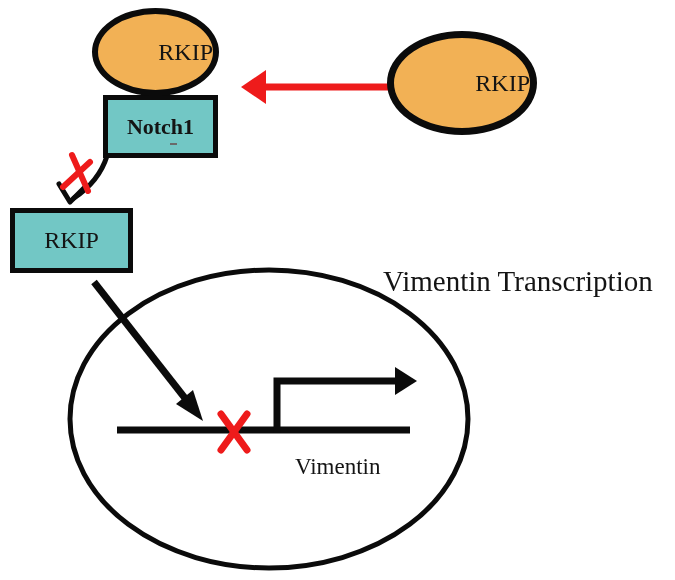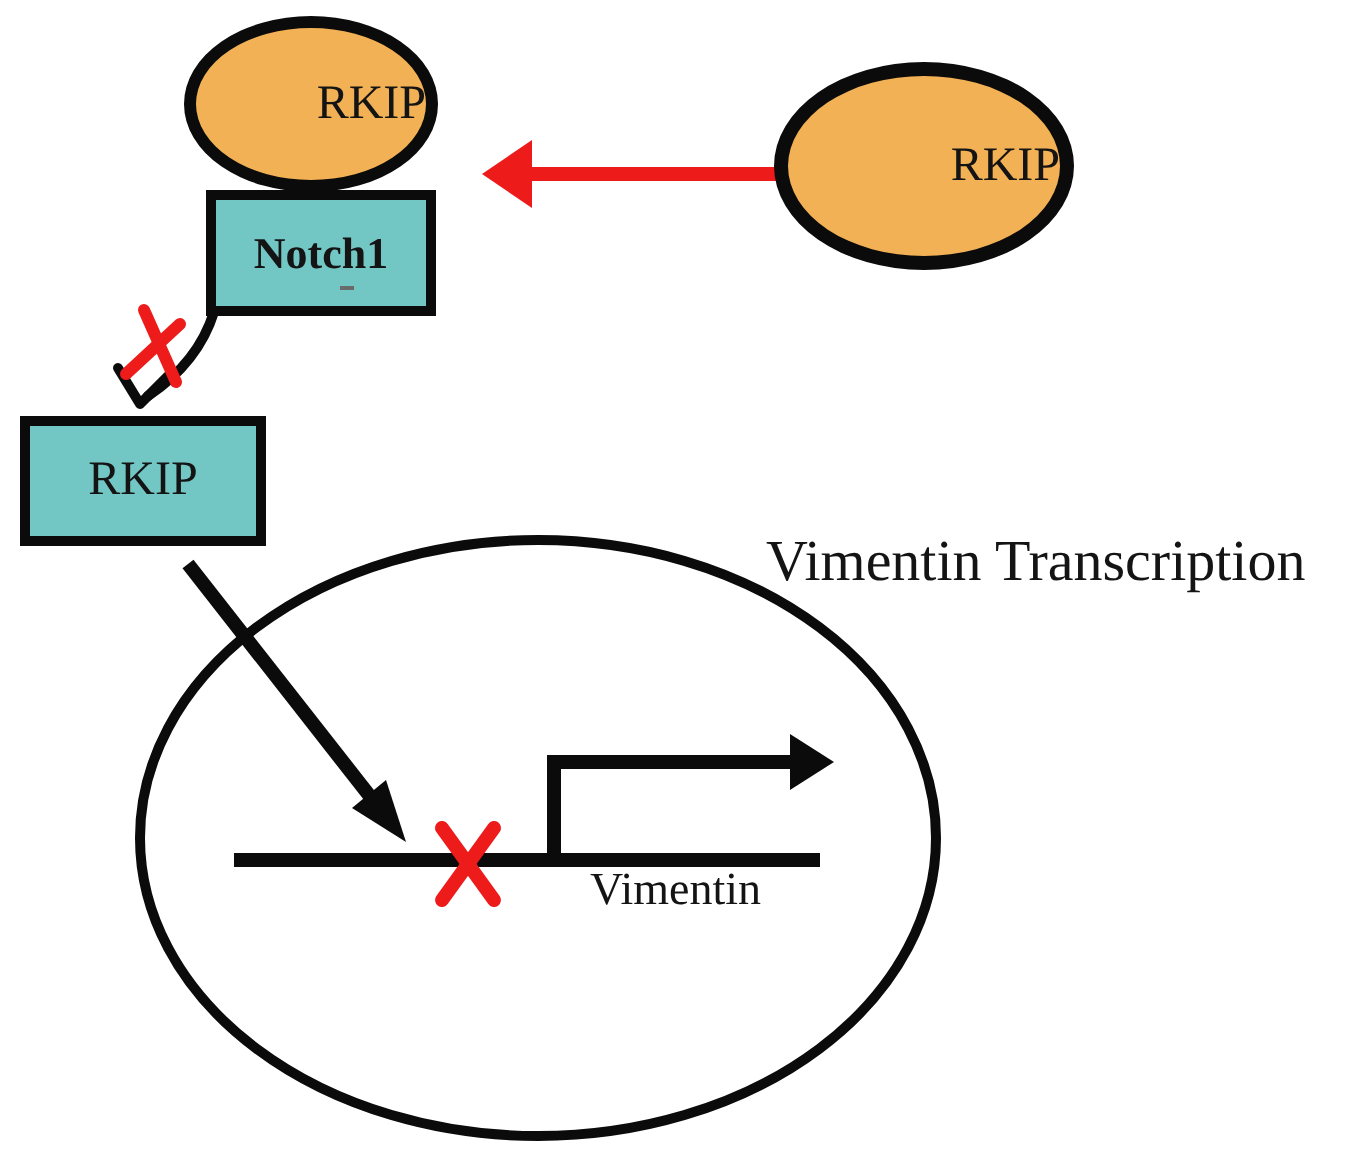--- a/index.html
+++ b/index.html
@@ -76,15 +76,15 @@
     <span class="node-label" style="font-size:24px;">RKIP</span>
   </div>
 
   <div class="node rect-node" style="left:10px;top:208px;width:123px;height:65px;">
     <span class="node-label" style="font-size:24px;">RKIP</span>
   </div>
 
 
   <div class="text-label" style="left:383px;top:266px;font-size:29px;">Vimentin Transcription</div>
 
-  <div class="text-label" style="left:295px;top:432px;font-size:23px;">Vimentin</div>
+  <div class="text-label" style="left:295px;top:454px;font-size:23px;">Vimentin</div>
 
 </div>
 
 </body></html>

